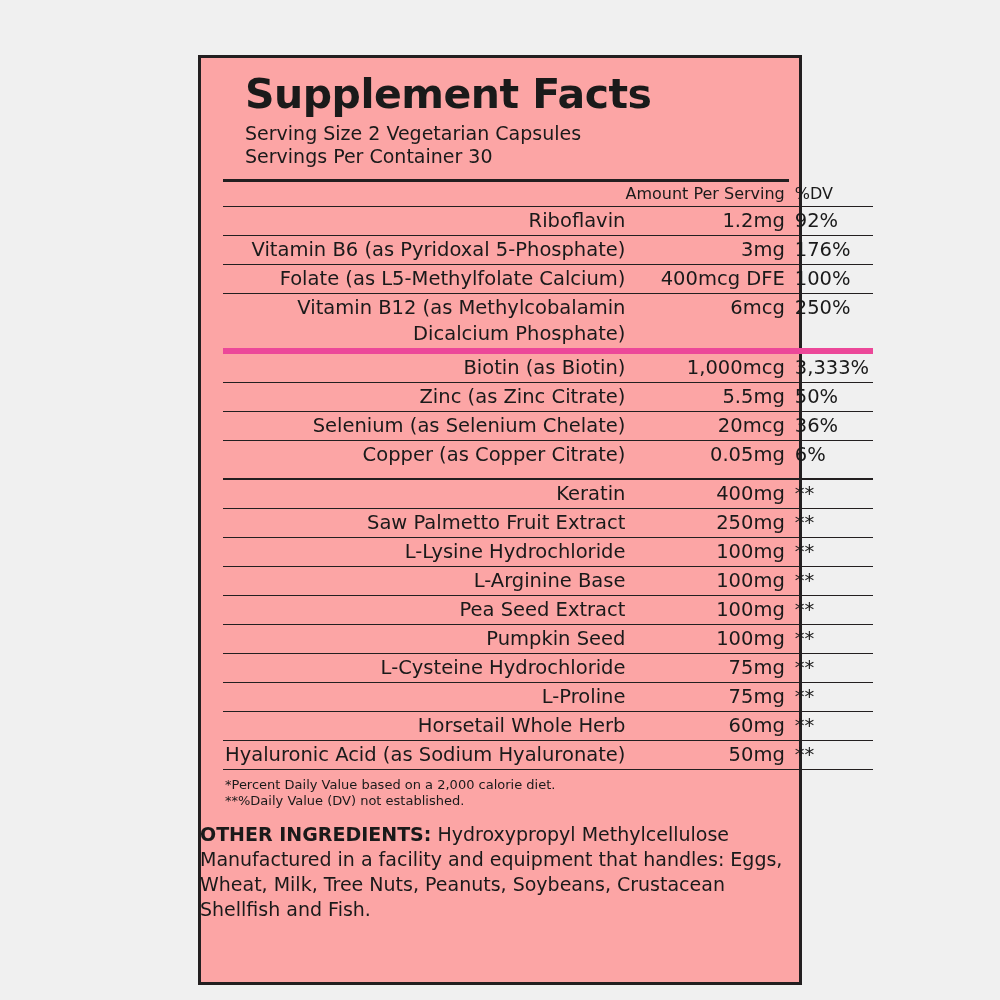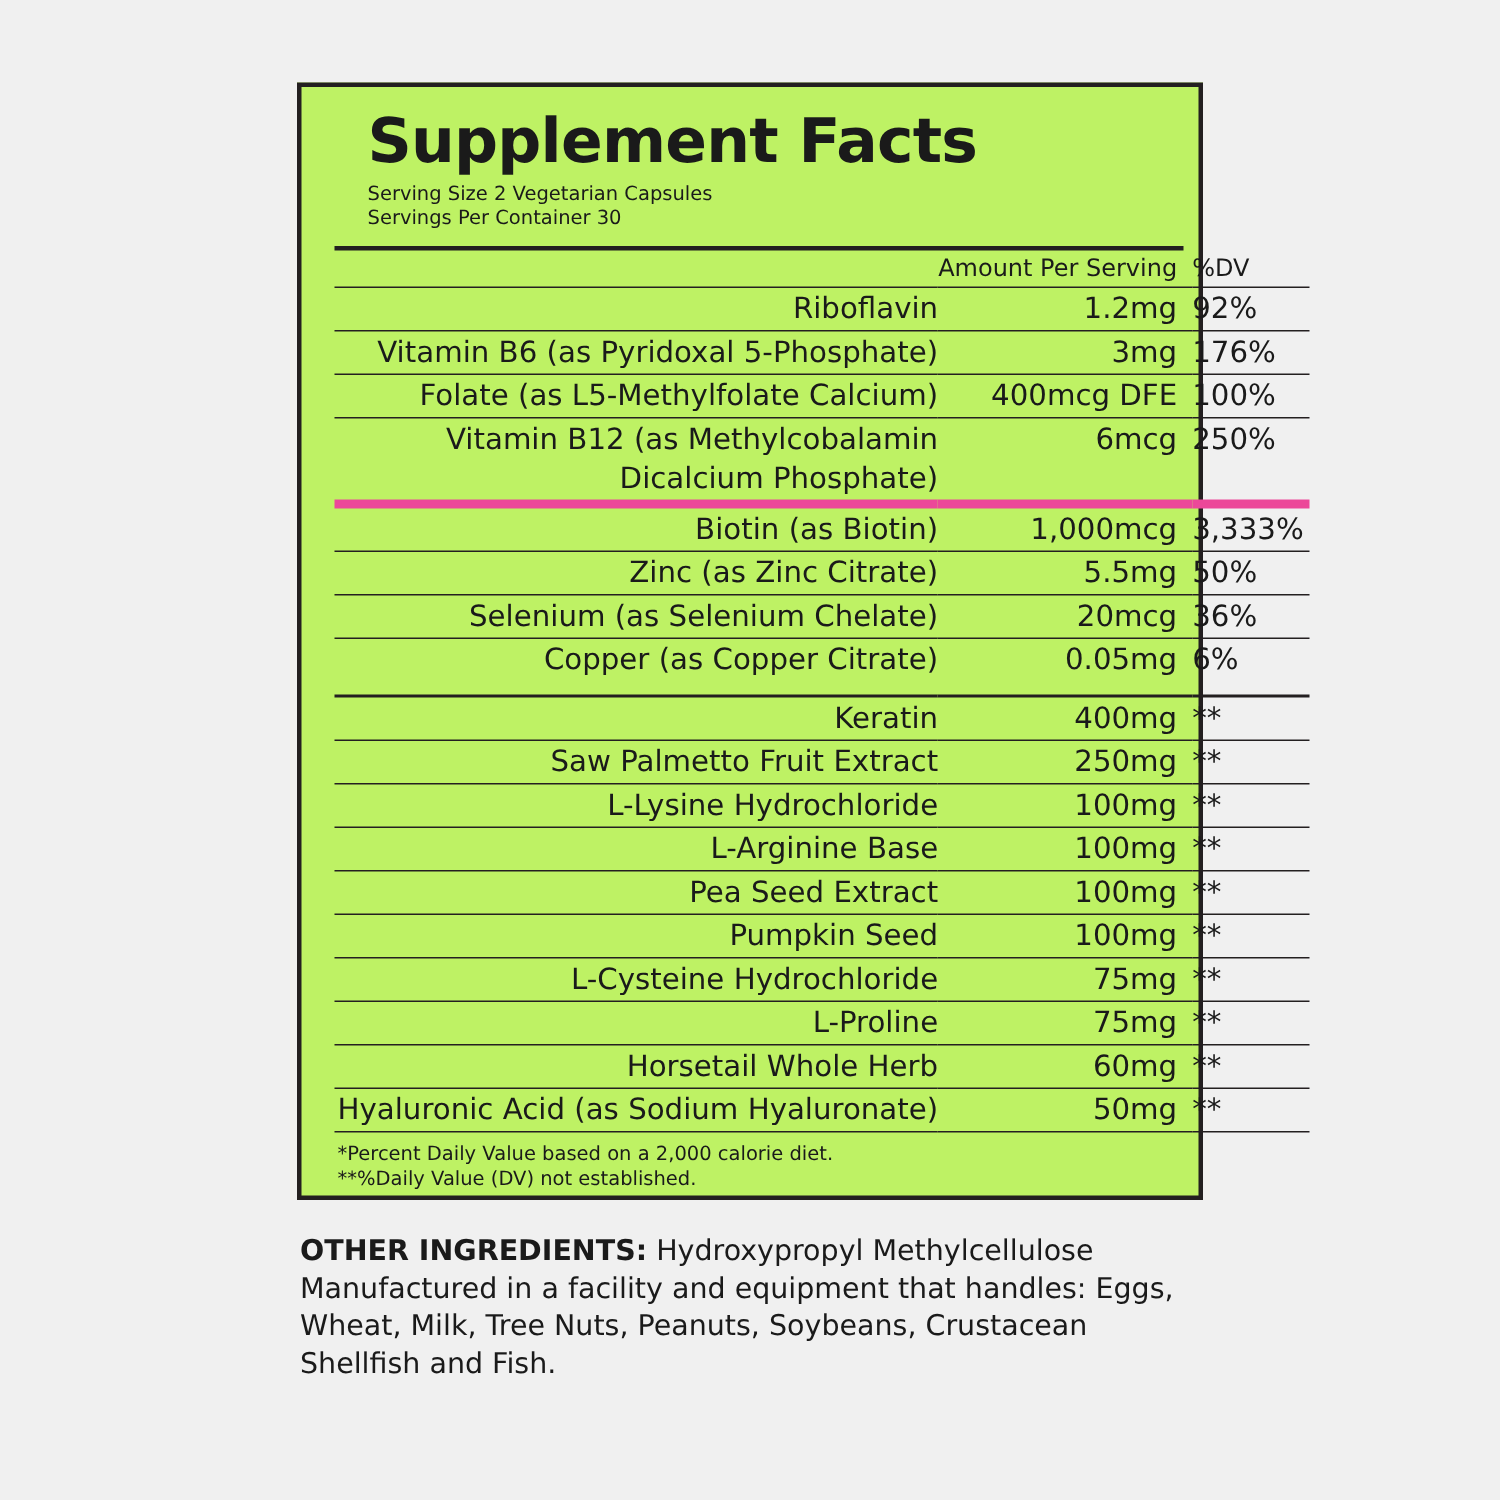--- a/index.html
+++ b/index.html
@@ -13,35 +13,35 @@
     font-family: "DejaVu Sans", sans-serif;
     color: #1a1a1a;
     position: relative;
     overflow: hidden;
   }
   .panel {
     position: absolute;
     left: 198px;
     top: 55px;
     width: 604px;
-    height: 745px;
+    height: 930px;
     border: 3px solid #231f20;
-    background: #bef264;
+    background: #fca5a5;
     box-sizing: border-box;
     padding: 14px 10px 10px 22px;
   }
   .title {
     font-size: 41px;
     font-weight: 700;
     letter-spacing: -0.5px;
     line-height: 1.08;
     margin: 0 0 6px 22px;
   }
   .serving {
-    font-size: 13px;
+    font-size: 19px;
     line-height: 1.22;
     margin-left: 22px;
     white-space: nowrap;
   }
   .rule-thick {
     border-top: 3px solid #231f20;
     margin: 10px 0 0 0;
   }
   table.facts {
     width: 100%;

